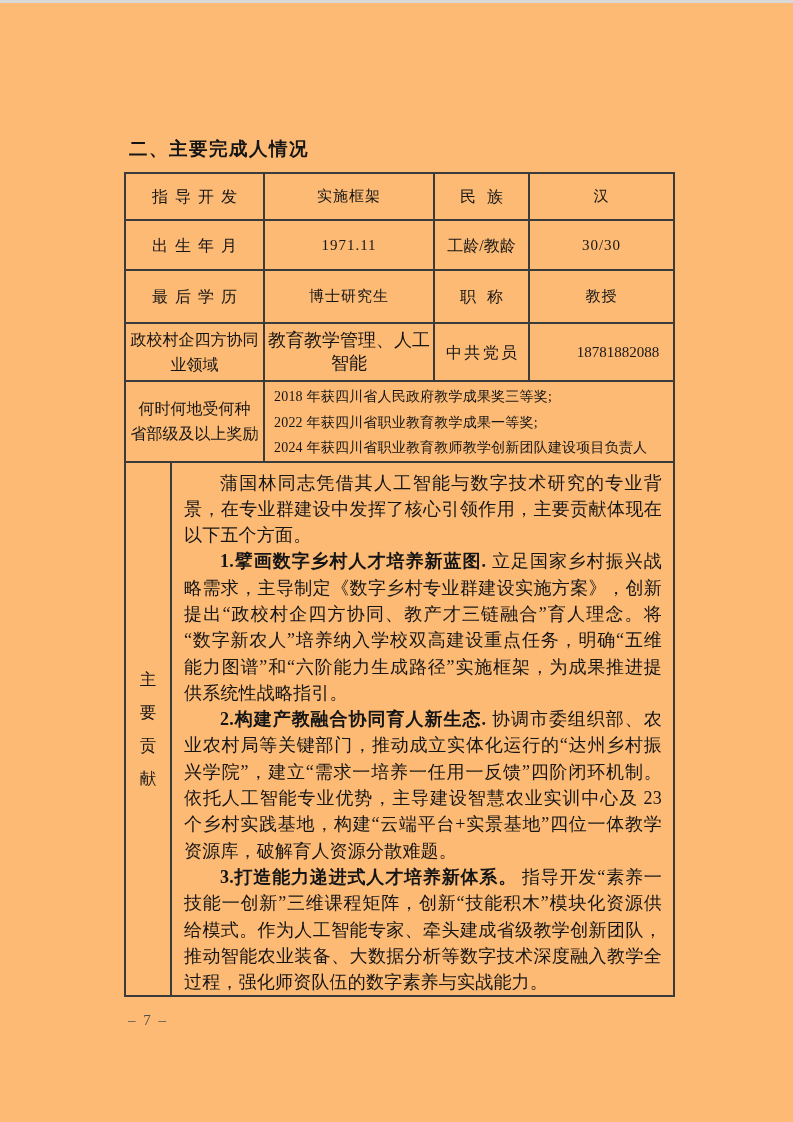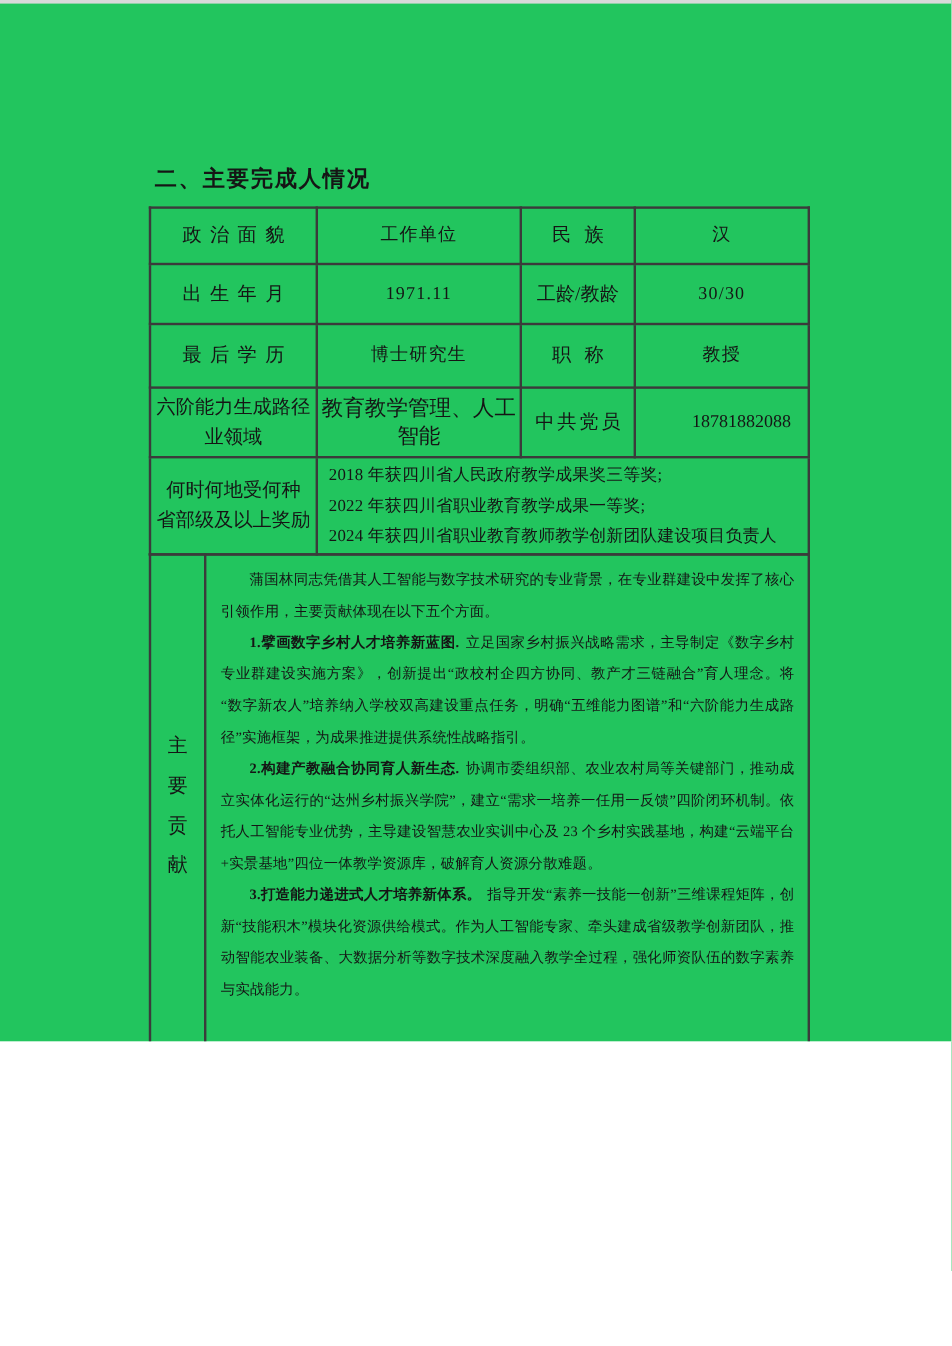--- a/index.html
+++ b/index.html
@@ -1,19 +1,19 @@
 <!DOCTYPE html>
 <html lang="zh"><head>
 <meta charset="utf-8">
 <style>
   html,body{margin:0;padding:0;background:#ffffff;}
   .page{
     position:relative;
-    width:793px;height:868px;
-    background:#22c55e;
+    width:793px;height:1122px;
+    background:#fdba74;
     overflow:hidden;
     font-family:"Liberation Serif","DejaVu Serif",serif;
     color:#151515;
   }
   .scan-edge{position:absolute;top:0;left:0;width:100%;height:3px;background:#d9d9d9;}
   .doc-title{
     position:absolute;left:129px;top:136px;
     font-family:"Liberation Sans","DejaVu Sans",sans-serif;
     font-weight:bold;font-size:18.5px;letter-spacing:1.5px;
   }
@@ -36,21 +36,21 @@
   .spread-sm{display:block;text-align:justify;text-align-last:justify;margin:0 25px;}
   .spread-4{display:block;text-align:justify;text-align-last:justify;margin:0 11px;}
   .value{font-size:15px;letter-spacing:1px;line-height:23px;}
   .awards{
     font-size:14px;text-align:left;vertical-align:middle;
     padding:2px 3px 0 9px;line-height:25.5px;letter-spacing:0.2px;
   }
   .contrib-label{font-size:16.5px;line-height:33px;}
   .contrib-body{vertical-align:top;text-align:left;padding:7px 11px 0 12px;}
   .contrib-body p{
-    margin:0;font-size:12px;line-height:26.3px;
+    margin:0;font-size:18px;line-height:26.3px;
     text-align:justify;text-indent:2em;letter-spacing:0.2px;
   }
   .lead{font-weight:bold;margin-right:5px;}
   .page-num{
     position:absolute;left:128px;top:1012px;
     font-size:15px;color:#4d4d4d;letter-spacing:2px;
   }
 </style>
 </head>
 <body>
@@ -65,23 +65,23 @@
     <table class="t-a">
       <colgroup>
           <col style="width:139px">
           <col style="width:170px">
           <col style="width:95px">
           <col style="width:145px">
         </colgroup>
       <tbody>
       <tr class="r2">
         <td class="label">
-              <span class="spread">政治面貌</span>
+              <span class="spread">指导开发</span>
             </td>
-        <td class="value">工作单位</td>
+        <td class="value">实施框架</td>
         <td class="label">
               <span class="spread-sm">民族</span>
             </td>
         <td class="value">汉</td>
       </tr>
       <tr class="r3">
         <td class="label">
               <span class="spread">出生年月</span>
             </td>
         <td class="value">1971.11</td>
@@ -92,21 +92,21 @@
         <td class="label">
               <span class="spread">最后学历</span>
             </td>
         <td class="value">博士研究生</td>
         <td class="label">
               <span class="spread-sm">职称</span>
             </td>
         <td class="value">教授</td>
       </tr>
       <tr class="r6">
-        <td class="label pre">六阶能力生成路径
+        <td class="label pre">政校村企四方协同
 业领域</td>
         <td class="value" style="font-size:18px;letter-spacing:0;">教育教学管理、人工智能</td>
         <td class="label">
               <span class="spread-4">中共党员</span>
             </td>
         <td class="value" style="letter-spacing:0;padding-left:33px;">18781882088</td>
       </tr>
       <tr class="r7">
         <td class="label pre">何时何地受何种
 省部级及以上奖励</td>

